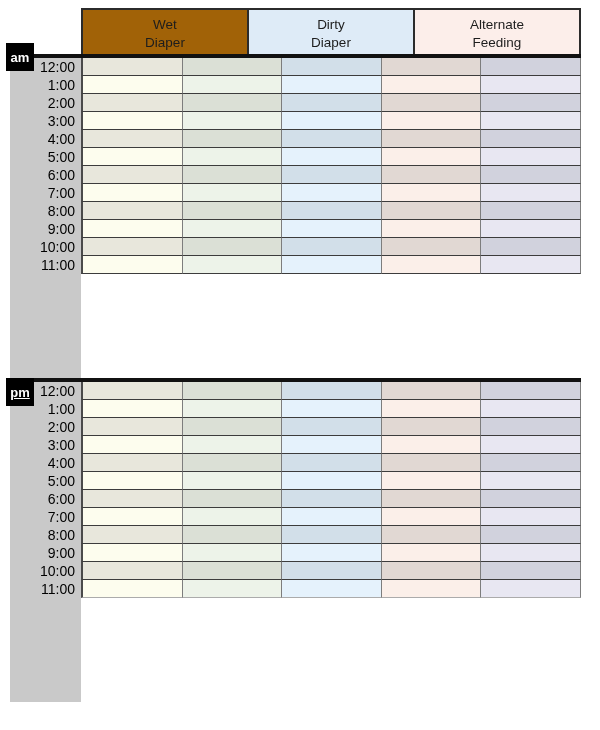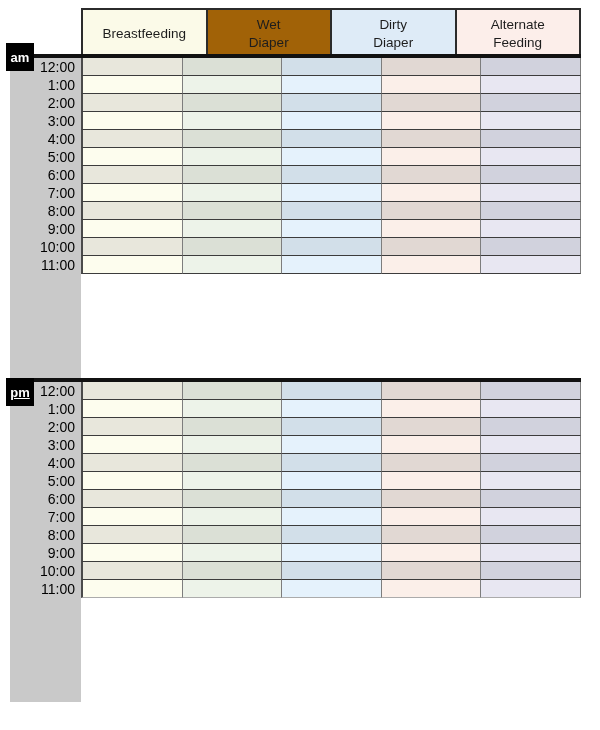--- a/index.html
+++ b/index.html
@@ -115,21 +115,20 @@
   .meridiem-pm { top: 378px; text-decoration: underline; }
 </style>
 </head>
 <body>
 
 <div class="sheet">
 
   <div class="time-col-bg" style="background: rgb(201, 201, 201);"></div>
 
   <div class="header-row" id="header-row">
-      <div class="hcell" style="background: rgb(251, 250, 232);">Breastfeeding</div>
       <div class="hcell" style="background: #a16207;">Wet
 Diaper</div>
       <div class="hcell" style="background: rgb(222, 235, 247);">Dirty
 Diaper</div>
       <div class="hcell" style="background: rgb(252, 238, 234);">Alternate
 Feeding</div>
     </div>
 
   <div class="divider divider-am" style="background: rgb(17, 17, 17);"></div>
 

